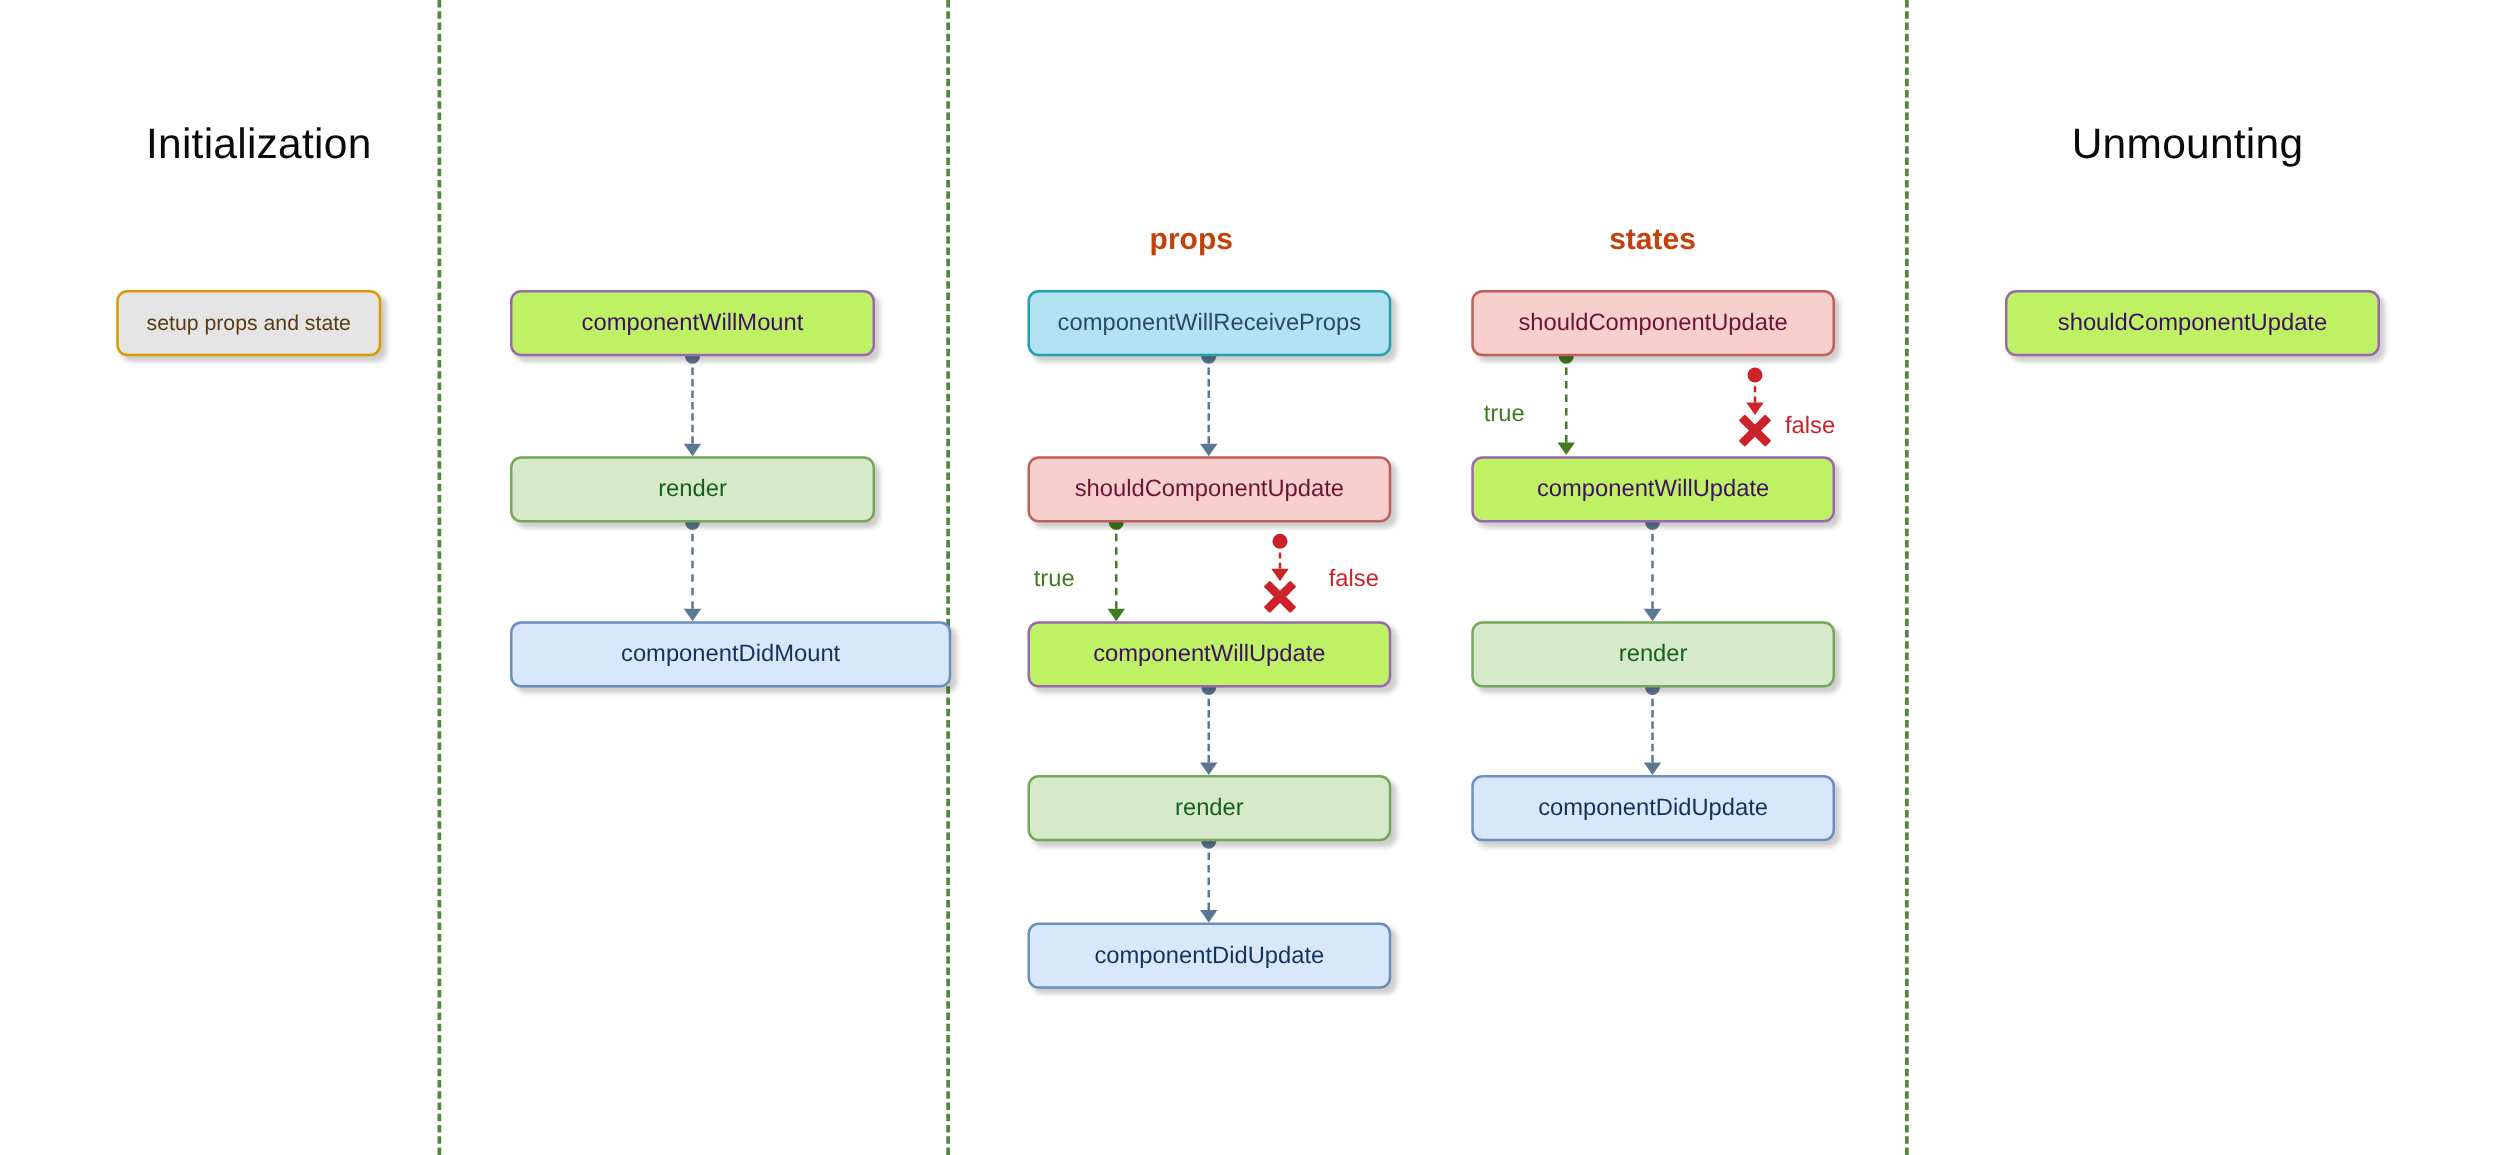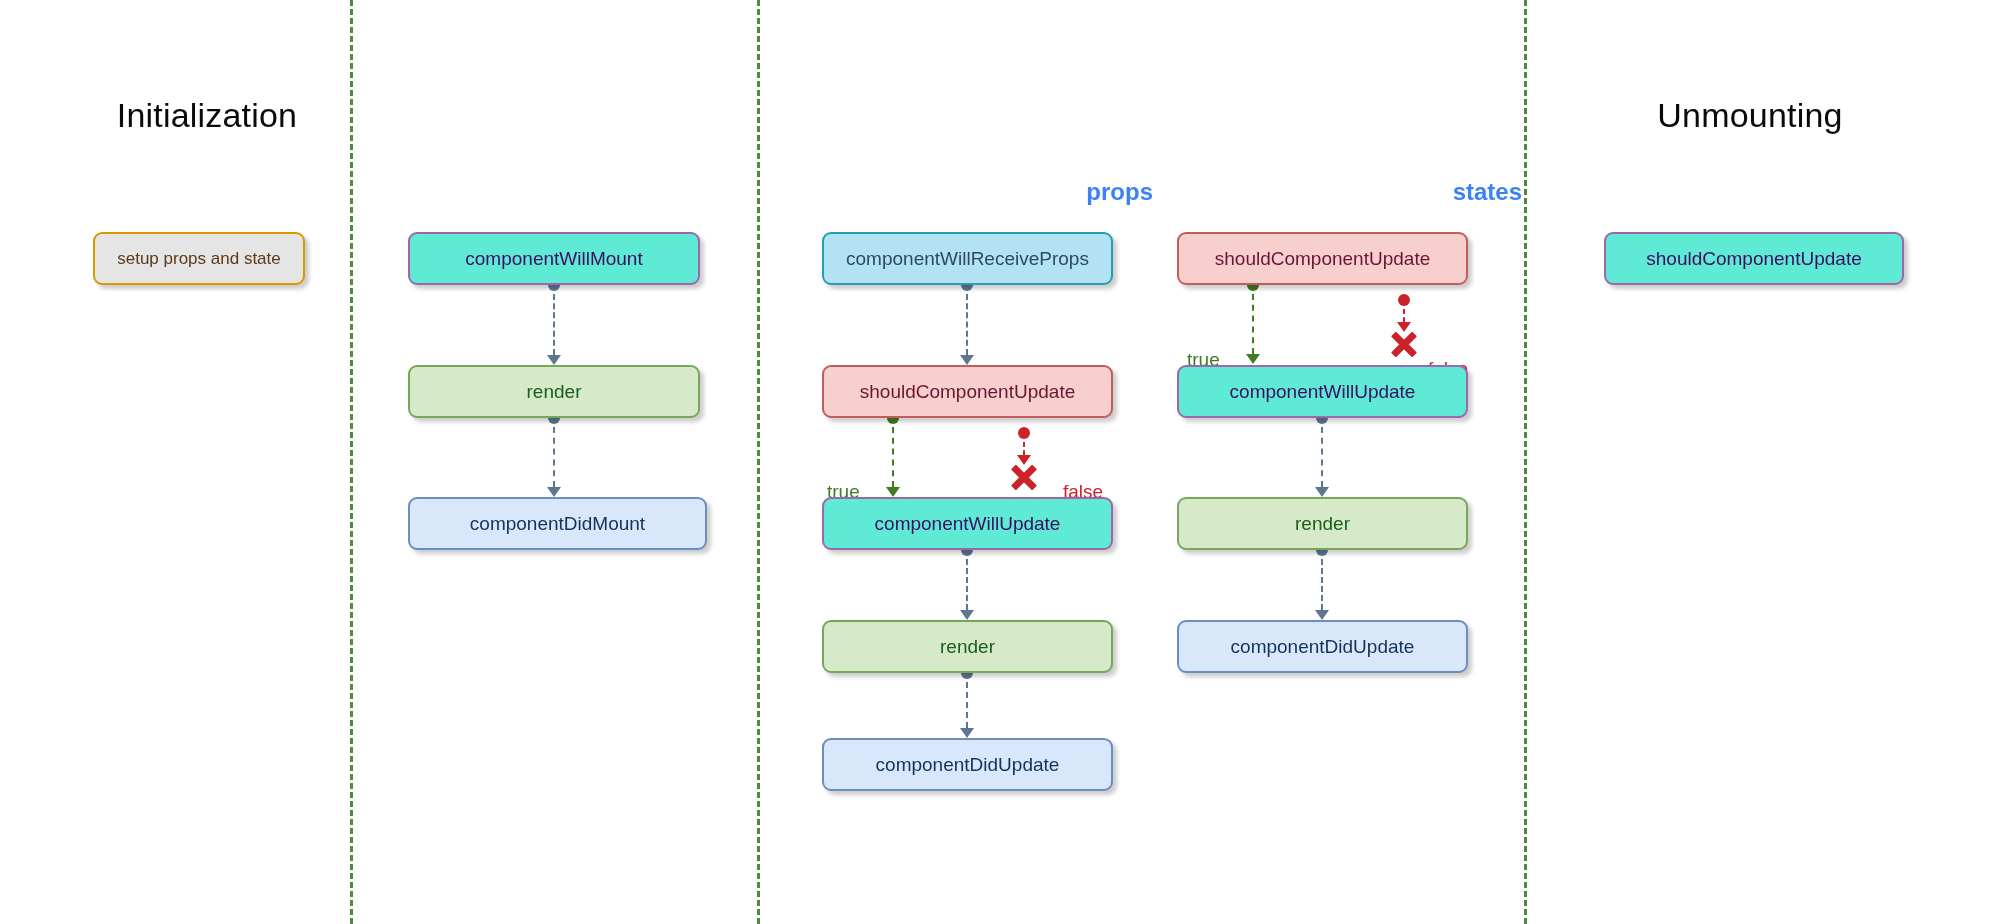--- a/index.html
+++ b/index.html
@@ -35,45 +35,45 @@
     text-align: center;
     font-size: 34px;
     font-weight: 400;
     color: #0a0a0a;
     letter-spacing: 0.2px;
     white-space: nowrap;
     line-height: 1;
   }
   .sub-title {
     position: absolute;
-    text-align: right;
+    text-align: center;
     font-size: 24px;
     font-weight: 700;
-    color: #3b82f6;
+    color: #c2410c;
     white-space: nowrap;
     line-height: 1;
   }
 
   
   .node {
     position: absolute;
     height: 53px;
     border-radius: 9px;
     border-width: 2px;
     border-style: solid;
     display: flex;
     align-items: center;
     justify-content: center;
     font-size: 19px;
     line-height: 1;
     box-shadow: 4px 4px 4px rgba(0,0,0,0.20);
     text-align: center;
     white-space: nowrap;
   }
-  .node.n-purple { background:#5eead4; border-color:#9c68ab; color:#3d0f63; }
+  .node.n-purple { background:#bef264; border-color:#9c68ab; color:#3d0f63; }
   .node.n-green  { background:#d6e9c9; border-color:#76a75a; color:#16611f; }
   .node.n-blue   { background:#d9e7fb; border-color:#6c8ebf; color:#12345c; }
   .node.n-cyan   { background:#b3e2f2; border-color:#23a0ae; color:#2b4a66; }
   .node.n-red    { background:#f7cfcd; border-color:#bf5e5b; color:#6b1436; }
   .node.n-orange { background:#e5e5e5; border-color:#d79b00; color:#5c3a16; font-size:17px; }
 
   
   .conn {
     position: absolute;
     width: 0;
@@ -116,21 +116,20 @@
   .conn.c-red .stem { border-left-color:#cc2229; }
   .conn.c-red .dot  { background:#cc2229; }
   .conn.c-red .head { border-top-color:#cc2229; }
 
   
   .branch-label {
     position: absolute;
     font-size: 19px;
     line-height: 1;
     white-space: nowrap;
-    margin-top: 28px;
   }
   .branch-label.lbl-true  { color:#3f7d20; }
   .branch-label.lbl-false { color:#cc2229; }
 
   
   .x-mark {
     position: absolute;
     width: 30px;
     height: 30px;
   }
@@ -165,21 +164,21 @@
       <div class="stem" style="height: 61px;"></div>
       <div class="head" style="top: 70px;"></div>
     </div>
     <div class="conn c-grey" style="left: 554px; top: 418px; height: 79px;">
       <div class="dot"></div>
       <div class="stem" style="height: 60px;"></div>
       <div class="head" style="top: 69px;"></div>
     </div>
     <div class="node n-purple" style="left: 408px; top: 232px; width: 292px;">componentWillMount</div>
     <div class="node n-green" style="left: 408px; top: 365px; width: 292px;">render</div>
-    <div class="node n-blue" style="left: 408px; top: 497px; width: 299px;">componentDidMount</div>
+    <div class="node n-blue" style="left: 408px; top: 497px; width: 353px;">componentDidMount</div>
     <div class="conn c-grey" style="left: 967px; top: 285px; height: 80px;">
       <div class="dot"></div>
       <div class="stem" style="height: 61px;"></div>
       <div class="head" style="top: 70px;"></div>
     </div>
     <div class="conn c-green" style="left: 893px; top: 418px; height: 79px;">
       <div class="dot"></div>
       <div class="stem" style="height: 60px;"></div>
       <div class="head" style="top: 69px;"></div>
     </div>

